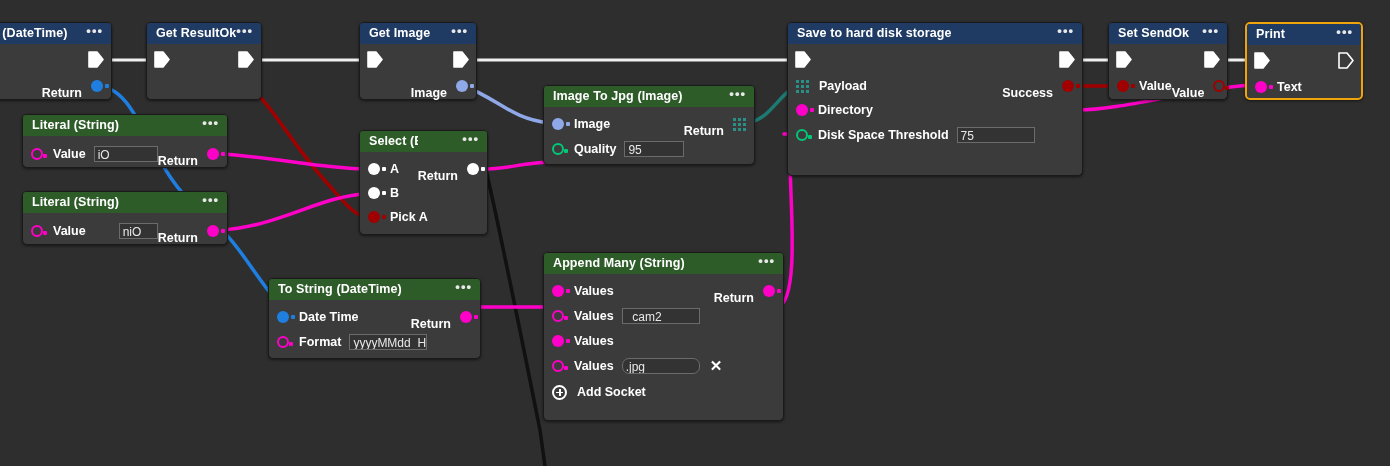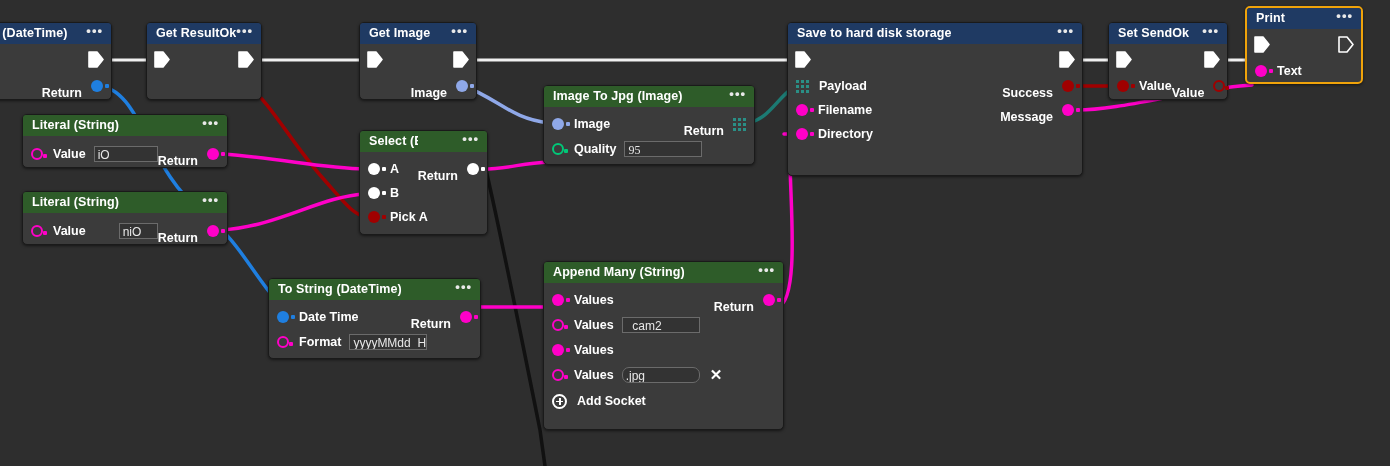--- a/index.html
+++ b/index.html
@@ -210,21 +210,21 @@
               <i></i>
               <i></i>
               <i></i>
               <i></i>
               <i></i>
             </span>
           </div>
           <div class="row tall">
             <span class="port left p-green hollow"></span>
             <span class="lbl">Quality</span>
-            <span class="field" style="width: 78px; font-family: Liberation Serif, serif;">95</span>
+            <span class="field" style="width: 60px;">95</span>
             <span class="spacer"></span>
           </div>
         </div>
       </div>
       <div class="node" style="left: 787px; top: 22px; width: 296px; height: 154px;">
         <div class="node-header hdr-blue">
           <span class="node-title">Save to hard disk storage</span>
           <span class="dots">•••</span>
         </div>
         <div class="node-body">
@@ -252,28 +252,27 @@
               <i></i>
               <i></i>
             </span>
             <span class="lbl">Payload</span>
             <span class="spacer"></span>
             <span class="lbl r">Success</span>
             <span class="port right p-dred"></span>
           </div>
           <div class="row">
             <span class="port left p-magenta"></span>
-            <span class="lbl">Filename</span>
-            <span class="spacer"></span>
-            <span class="lbl r">Message</span>
-            <span class="port right p-magenta"></span>
-          </div>
-          <div class="row">
-            <span class="port left p-magenta"></span>
             <span class="lbl">Directory</span>
+            <span class="spacer"></span>
+          </div>
+          <div class="row tall">
+            <span class="port left p-green hollow"></span>
+            <span class="lbl">Disk Space Threshold</span>
+            <span class="field" style="width: 78px;">75</span>
             <span class="spacer"></span>
           </div>
         </div>
       </div>
       <div class="node" style="left: 1108px; top: 22px; width: 120px; height: 78px;">
         <div class="node-header hdr-blue">
           <span class="node-title">Set SendOk</span>
           <span class="dots">•••</span>
         </div>
         <div class="node-body">
@@ -291,21 +290,21 @@
           </div>
           <div class="row">
             <span class="port left p-dred"></span>
             <span class="lbl">Value</span>
             <span class="spacer"></span>
             <span class="lbl r">Value</span>
             <span class="port right p-dred hollow"></span>
           </div>
         </div>
       </div>
-      <div class="node selected" style="left: 1245px; top: 6px; width: 118px; height: 78px;">
+      <div class="node selected" style="left: 1245px; top: 22px; width: 118px; height: 78px;">
         <div class="node-header hdr-blue">
           <span class="node-title">Print</span>
           <span class="dots">•••</span>
         </div>
         <div class="node-body">
           <div class="exec-row">
             <span class="exec in">
               <svg width="16" height="17" viewBox="0 0 16 17">
                 <path d="M1 1 L9 1 L15 8.5 L9 16 L1 16 Z" fill="#ffffff" stroke="#ffffff" stroke-width="1.6" stroke-linejoin="round"></path>
               </svg>
@@ -398,21 +397,21 @@
             <span class="port right p-magenta"></span>
           </div>
           <div class="row tall">
             <span class="port left p-magenta hollow"></span>
             <span class="lbl">Format</span>
             <span class="field" style="width: 78px;">yyyyMMdd_HH</span>
             <span class="spacer"></span>
           </div>
         </div>
       </div>
-      <div class="node" style="left: 543px; top: 261px; width: 241px; height: 169px;">
+      <div class="node" style="left: 543px; top: 252px; width: 241px; height: 169px;">
         <div class="node-header hdr-green">
           <span class="node-title">Append Many (String)</span>
           <span class="dots">•••</span>
         </div>
         <div class="node-body">
           <div style="height: 5px;"></div>
           <div class="row">
             <span class="port left p-magenta"></span>
             <span class="lbl">Values</span>
             <span class="spacer"></span>

